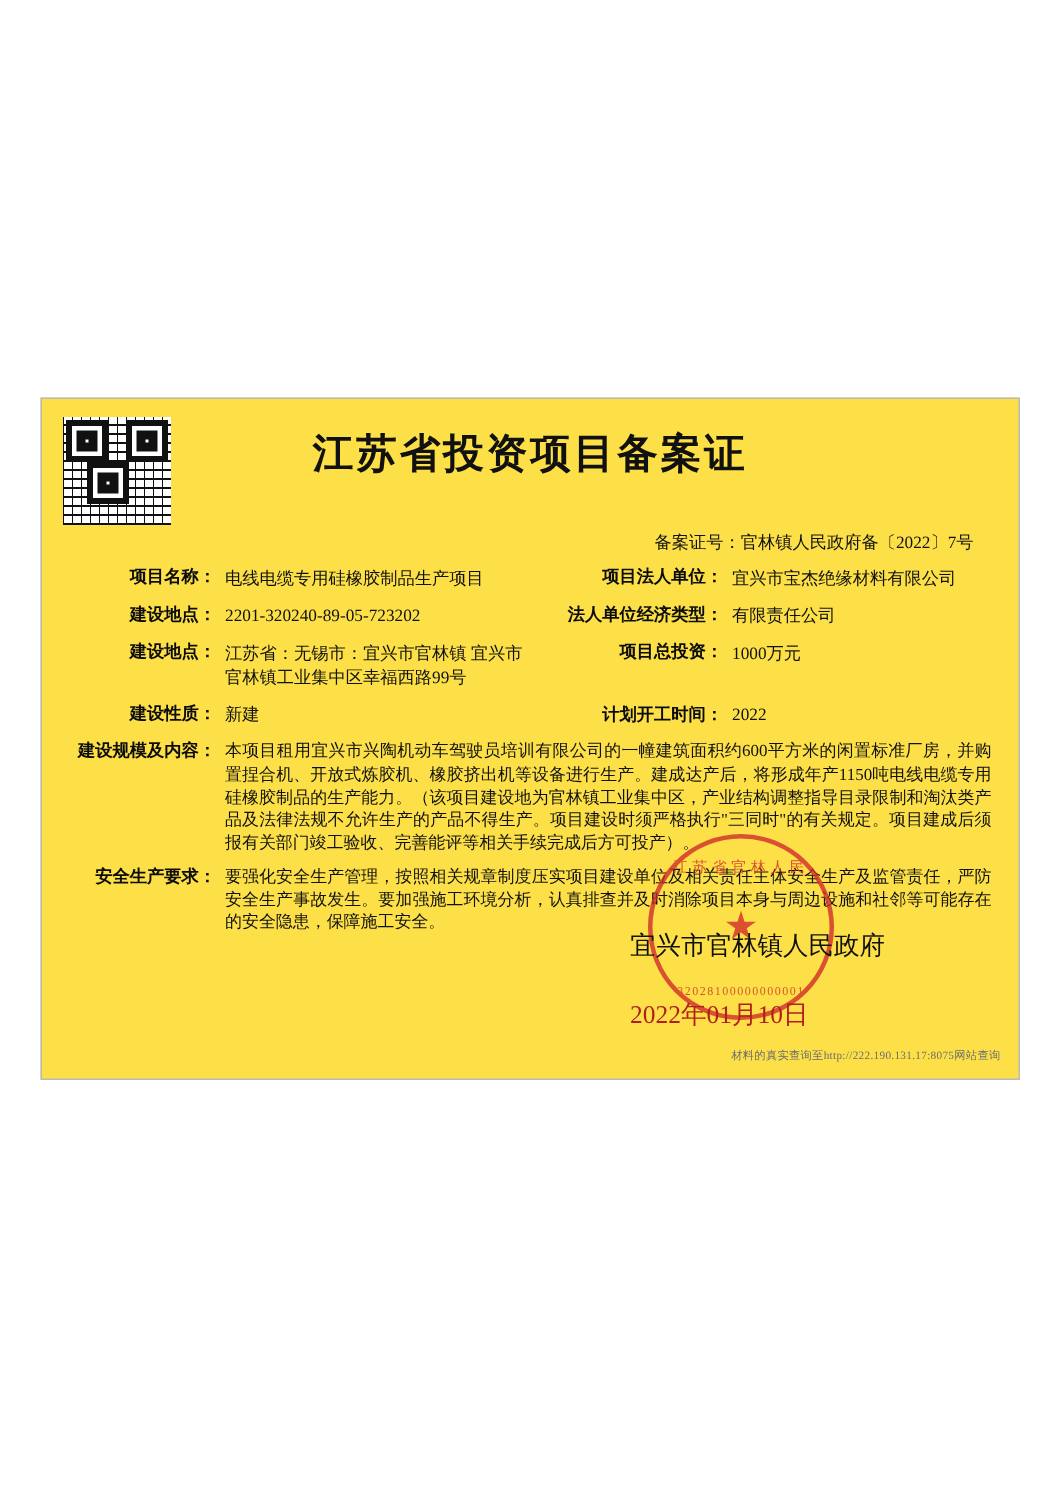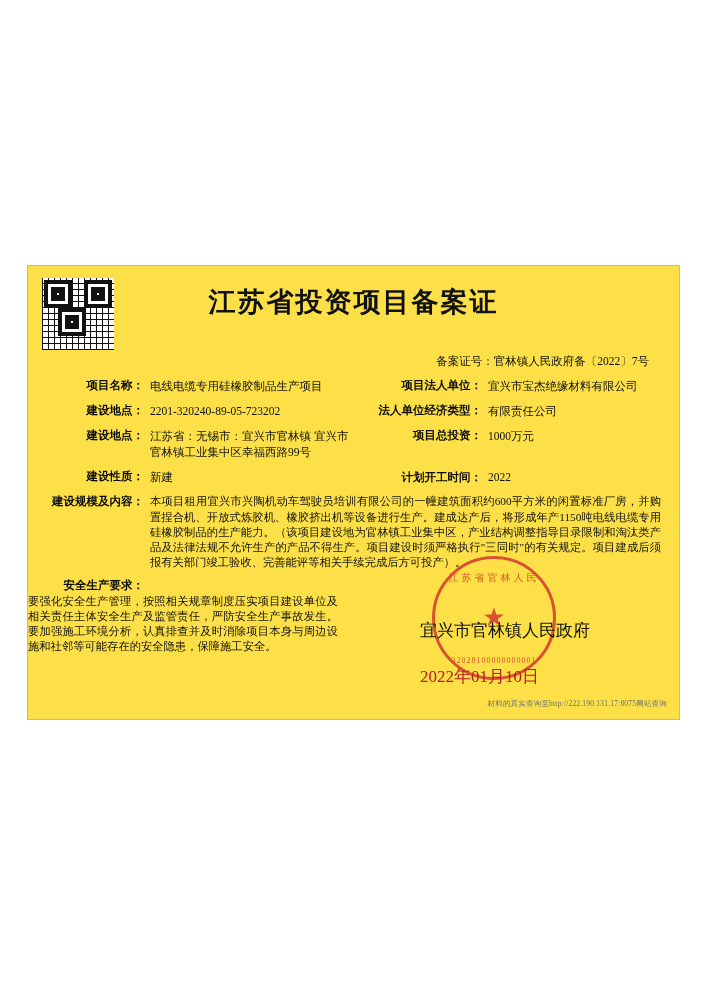--- a/index.html
+++ b/index.html
@@ -134,21 +134,21 @@
     padding-right: 18px;
   }
   .blockrow .lbl { width: 104px; padding-right: 6px; }
   .blockrow .val {
     text-align: justify;
     line-height: 1.34;
     font-size: 11.3px;
   }
 
   .commit { margin-top: 10px; }
-  .safety { margin-top: 8px; flex-direction: column; }
+  .safety { margin-top: 8px; }
   .safety .val { width: 310px; }
 
   
   .seal {
     position: absolute;
     left: 404px;
     top: 290px;
     width: 118px;
     height: 118px;
     border: 3px solid #cf2a2a;

